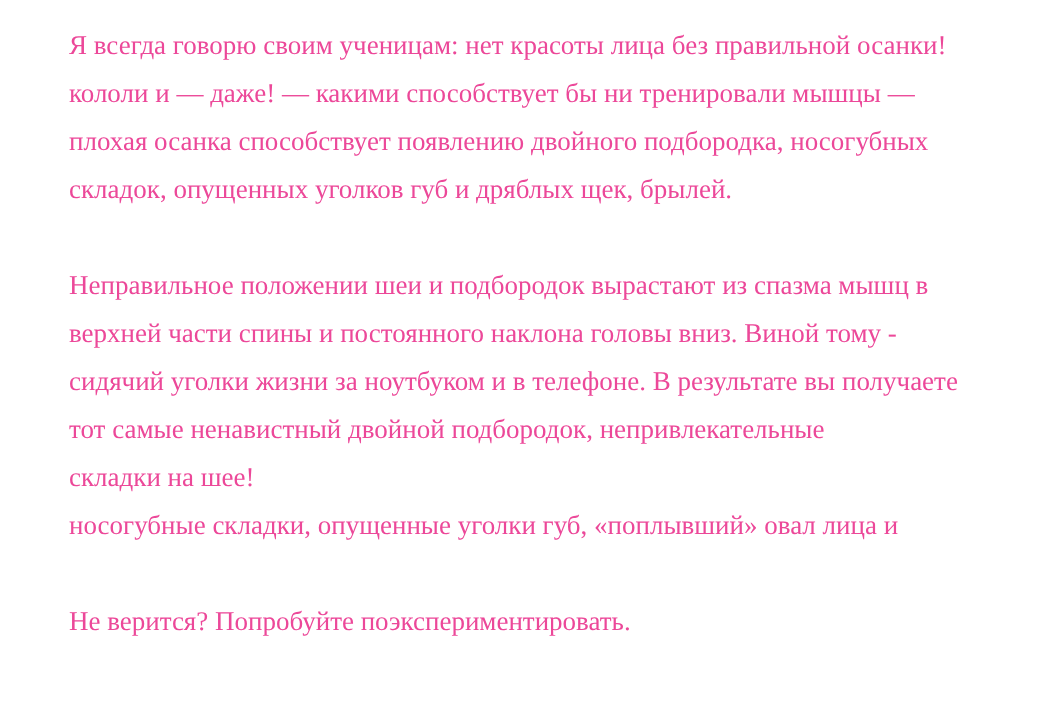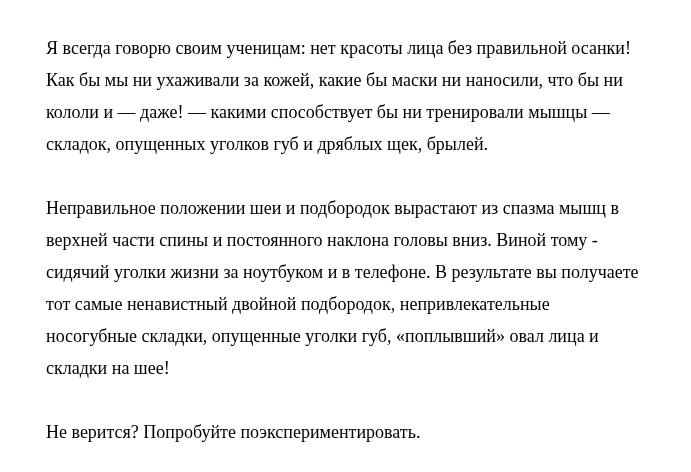--- a/index.html
+++ b/index.html
@@ -9,25 +9,25 @@
     }
     body {
       width: 691px;
       height: 472px;
       overflow: hidden;
       position: relative;
     }
     .doc {
       position: absolute;
       left: 46px;
-      top: 32px;
+      top: 14px;
       width: 640px;
       font-family: "Liberation Serif", "DejaVu Serif", serif;
       font-size: 18px;
-      color: #000000;
+      color: #ec4899;
       line-height: 32px;
     }
     .para {
       margin: 0;
       white-space: nowrap;
     }
     .line {
       display: block;
       height: 32px;
     }
@@ -35,30 +35,30 @@
       display: block;
       height: 32px;
     }
   </style>
 </head>
 <body>
 
 <div class="doc">
   <p class="para">
     <span class="line">Я всегда говорю своим ученицам: нет красоты лица без правильной осанки!</span>
-    <span class="line">Как бы мы ни ухаживали за кожей, какие бы маски ни наносили, что бы ни</span>
     <span class="line">кололи и — даже! — какими способствует бы ни тренировали мышцы —</span>
+    <span class="line">плохая осанка способствует появлению двойного подбородка, носогубных</span>
     <span class="line">складок, опущенных уголков губ и дряблых щек, брылей.</span>
   </p>
   <span class="gap"></span>
   <p class="para">
     <span class="line">Неправильное положении шеи и подбородок вырастают из спазма мышц в</span>
     <span class="line">верхней части спины и постоянного наклона головы вниз. Виной тому -</span>
     <span class="line">сидячий уголки жизни за ноутбуком и в телефоне. В результате вы получаете</span>
     <span class="line">тот самые ненавистный двойной подбородок, непривлекательные</span>
+    <span class="line">складки на шее!</span>
     <span class="line">носогубные складки, опущенные уголки губ, «поплывший» овал лица и</span>
-    <span class="line">складки на шее!</span>
   </p>
   <span class="gap"></span>
   <p class="para">
     <span class="line">Не верится? Попробуйте поэкспериментировать.</span>
   </p>
 </div>
 
 </body></html>

